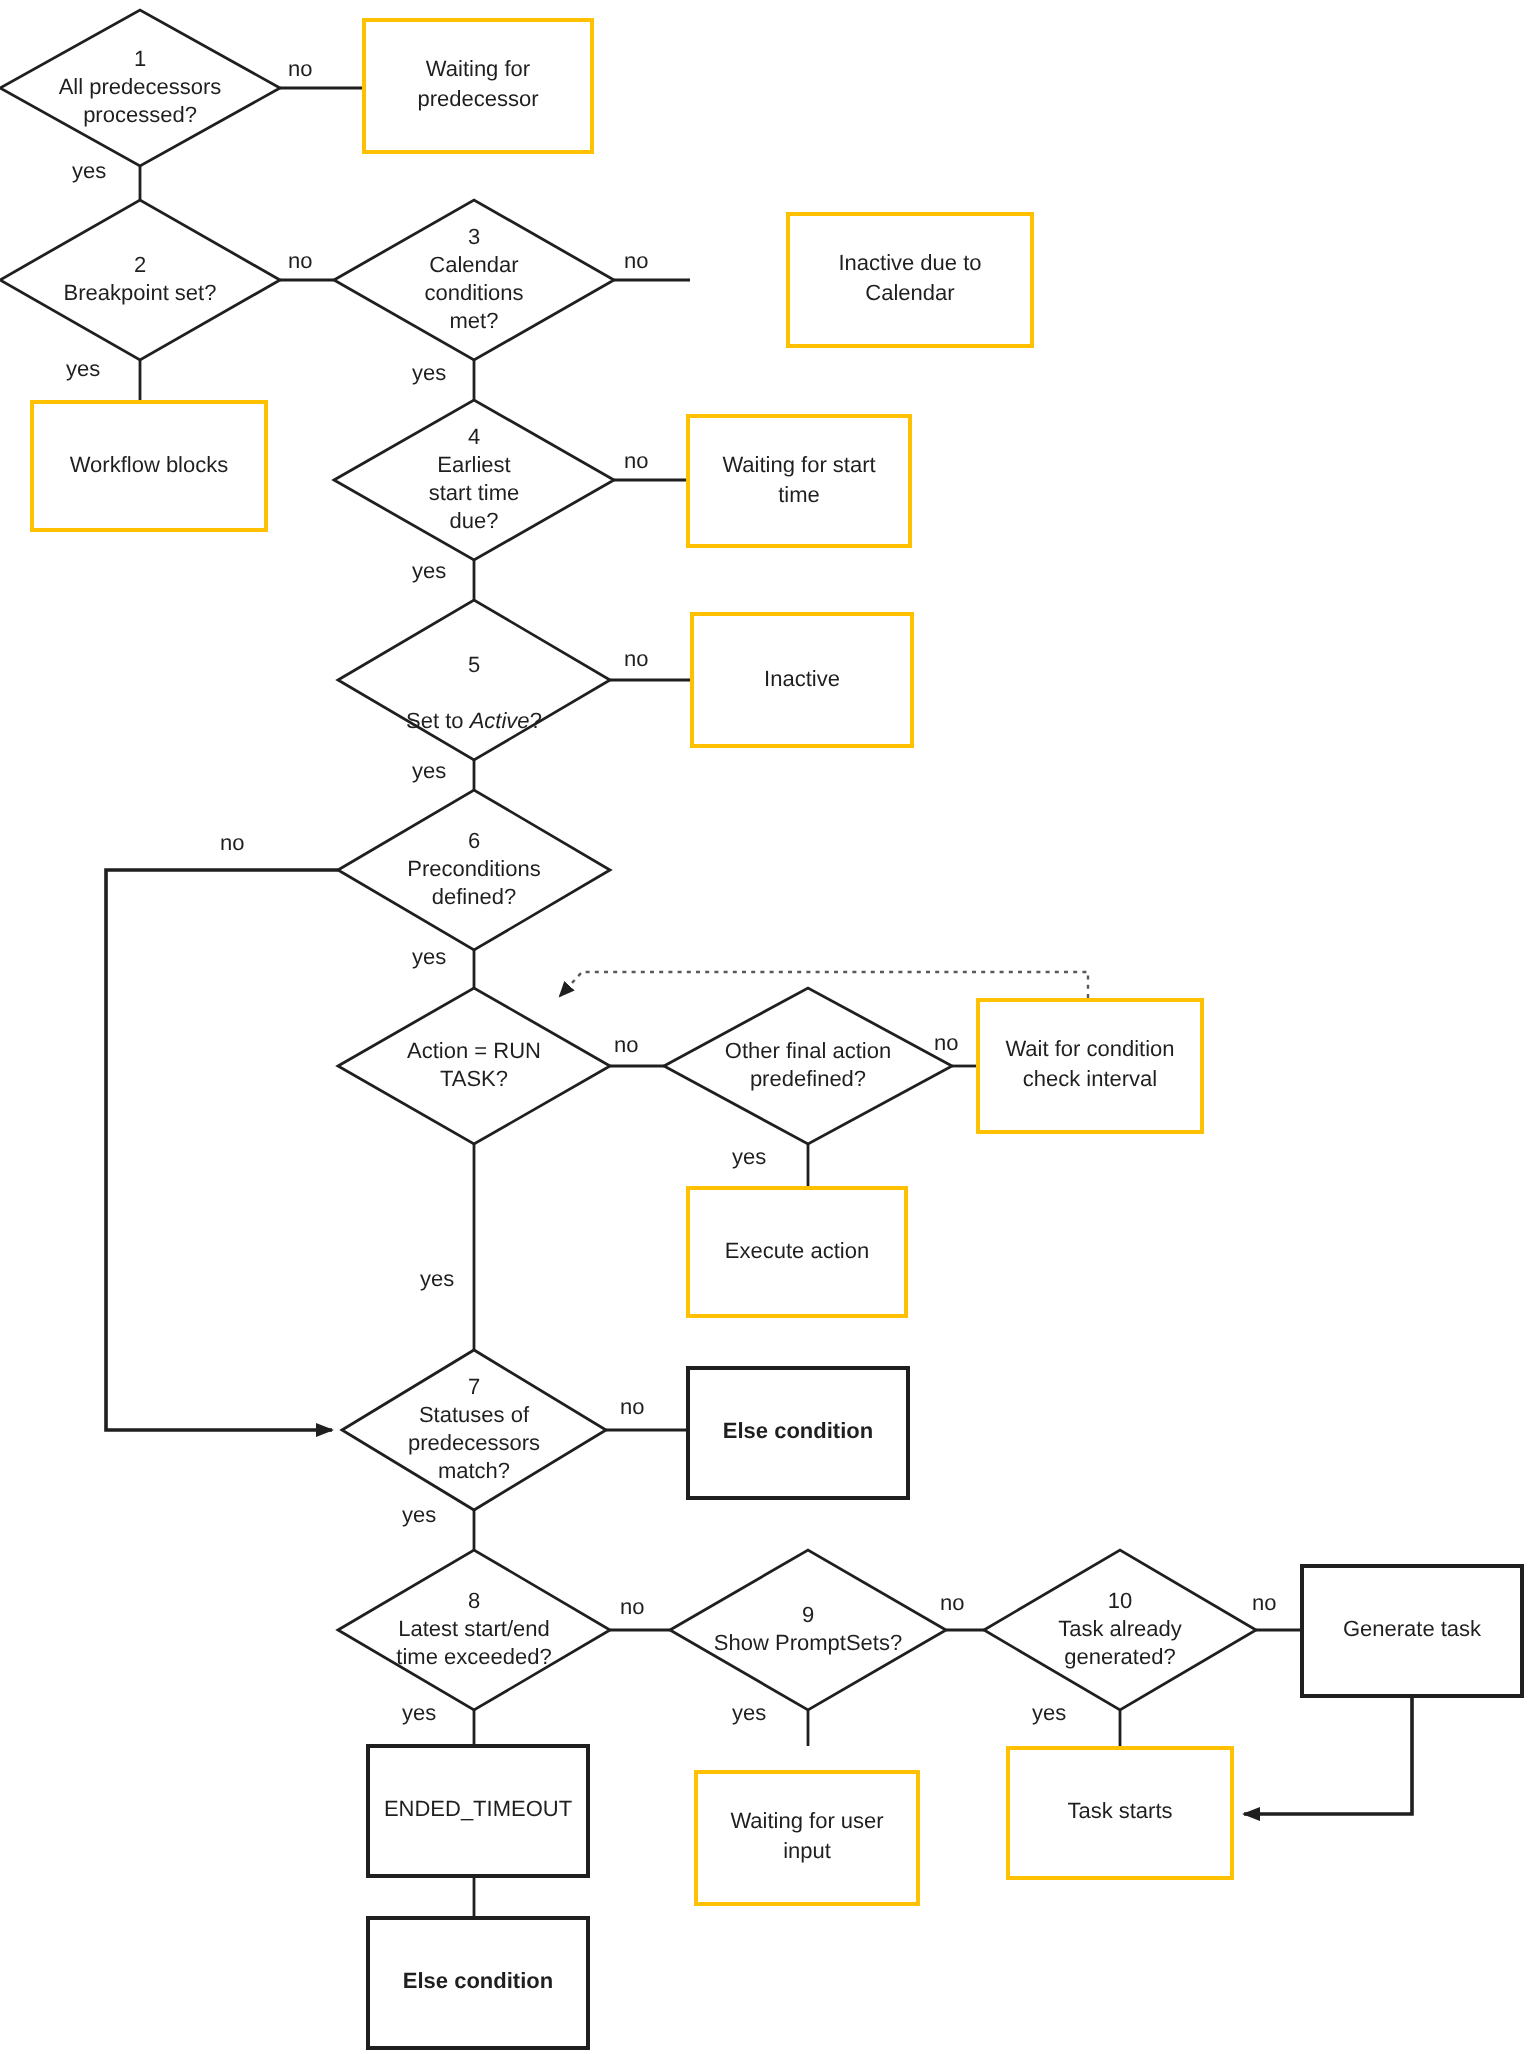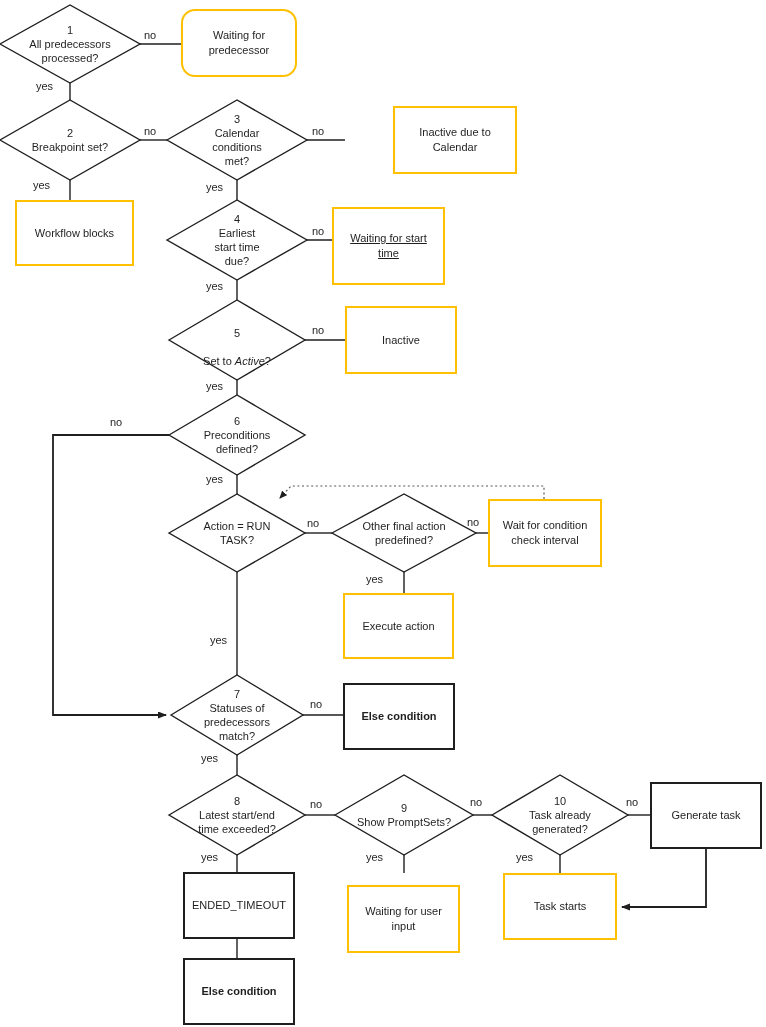--- a/index.html
+++ b/index.html
@@ -141,32 +141,32 @@
 match?</div>
   <div class="dlabel" style="left:237px; top:815px;">8
 Latest start/end
 time exceeded?</div>
   <div class="dlabel" style="left:404px; top:815px;">9
 Show PromptSets?</div>
   <div class="dlabel" style="left:560px; top:815px;">10
 Task already
 generated?</div>
 
-  <div class="box yellow" style="left:181px; top:9px;   width:116px; height:68px;border-radius:14px;">
+  <div class="box yellow" style="left:181px; top:9px;   width:116px; height:68px;">
       <span class="txt">Waiting for
 predecessor</span>
     </div>
   <div class="box yellow" style="left:345px; top:106px; width:124px; height:68px;margin-left:48px;">
       <span class="txt">Inactive due to
 Calendar</span>
     </div>
   <div class="box yellow" style="left:15px;  top:200px; width:119px; height:66px;">
       <span class="txt">Workflow blocks</span>
     </div>
-  <div class="box yellow" style="left:332px; top:207px; width:113px; height:78px;text-decoration:underline;">
+  <div class="box yellow" style="left:343px; top:207px; width:113px; height:67px;">
       <span class="txt">Waiting for start
 time</span>
     </div>
   <div class="box yellow" style="left:488px; top:499px; width:114px; height:68px;">
       <span class="txt">Wait for condition
 check interval</span>
     </div>
   <div class="box yellow" style="left:345px; top:306px; width:112px; height:68px;">
       <span class="txt">Inactive</span>
     </div>

